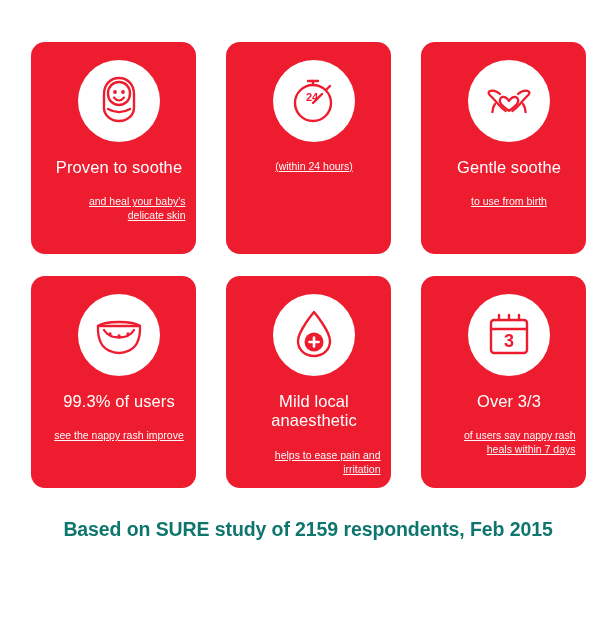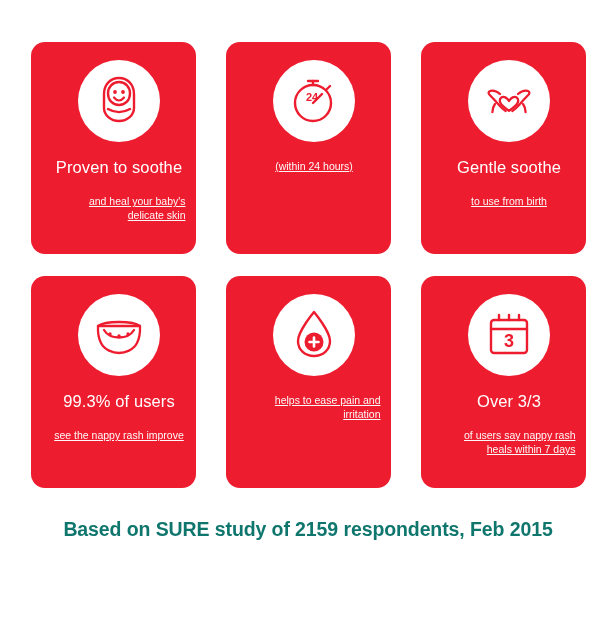--- a/index.html
+++ b/index.html
@@ -157,20 +157,21 @@
       <div class="icon-circle">
         <svg width="56" height="60" viewBox="0 0 56 60" aria-hidden="true">
           <path d="M28 7C28 7 12 26 12 36c0 9 7.2 15 16 15s16-6 16-15C44 26 28 7 28 7z" fill="none" stroke="#ed1c2e" stroke-width="2.4" stroke-linejoin="round"></path>
           <circle cx="28" cy="37" r="9.5" fill="#ed1c2e"></circle>
           <g stroke="#ffffff" stroke-width="2.6" stroke-linecap="round">
             <path d="M28 32.5v9"></path>
             <path d="M23.5 37h9"></path>
           </g>
         </svg>
       </div>
+      <div class="card-title">Mild local anaesthetic</div>
       <div class="card-sub">helps to ease pain and irritation</div>
     </div>
 
     <div class="card">
       <div class="icon-circle">
         <svg width="58" height="58" viewBox="0 0 58 58" aria-hidden="true">
           <g fill="none" stroke="#ed1c2e" stroke-width="2.4" stroke-linecap="round" stroke-linejoin="round">
             <rect x="11" y="14" width="36" height="33" rx="3"></rect>
             <path d="M11 23h36"></path>
             <path d="M19 14v-5"></path>

